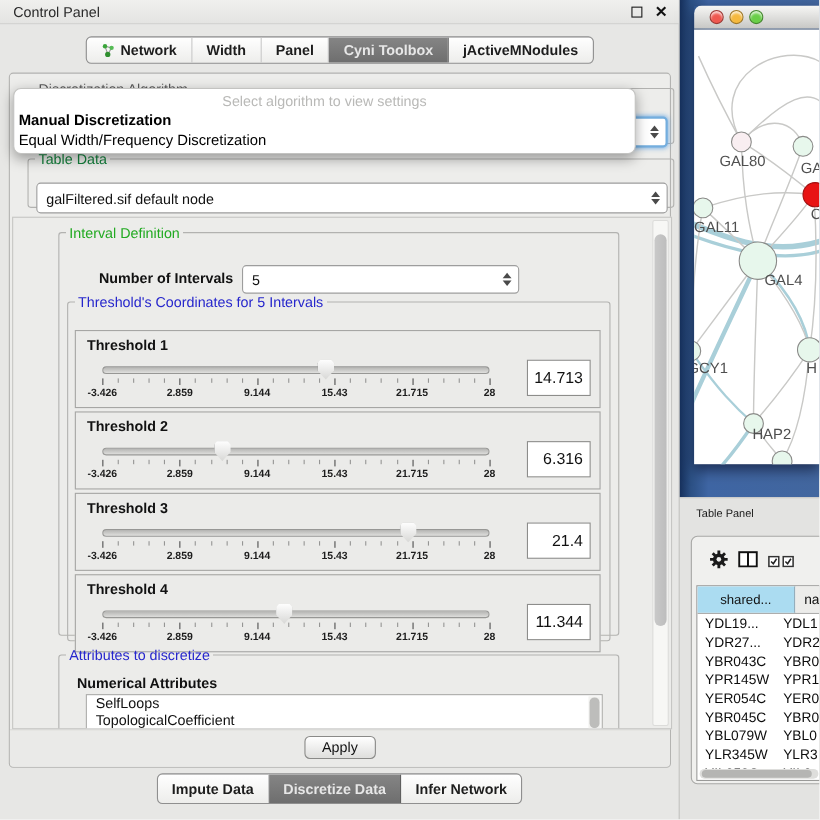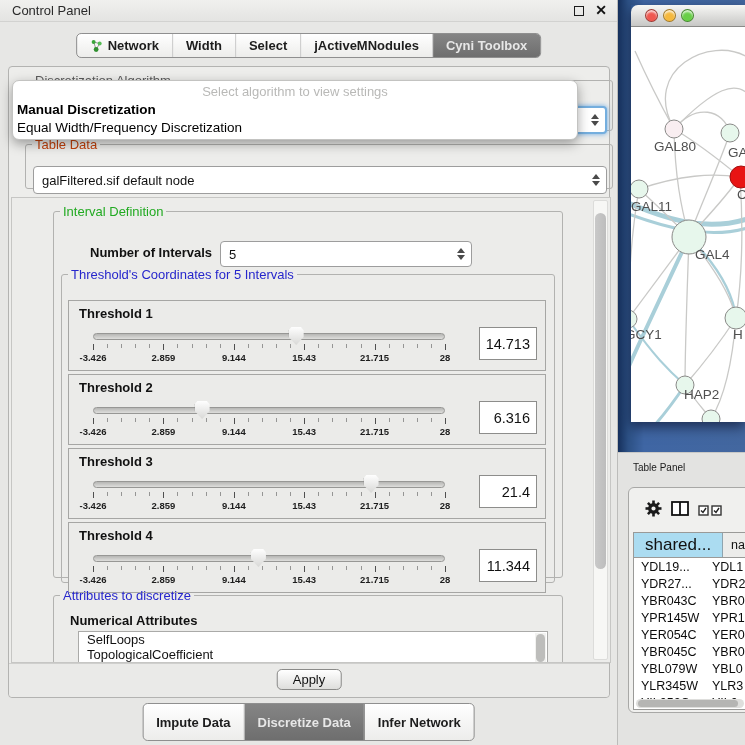--- a/index.html
+++ b/index.html
@@ -8,31 +8,31 @@
 
   
   #control-panel { position:absolute; left:0; top:0; width:618px; height:745px; background:#e7e7e5; border-right:1px solid #bcbcba; }
   .cp-titlebar { position:absolute; left:0; top:0; width:100%; height:22px; background:linear-gradient(#f0f0ee,#e4e4e2); border-bottom:1px solid #d2d2d0; }
   .cp-title { position:absolute; left:12px; top:3px; font-size:13px; color:#2a2a2a; }
   .float-btn { position:absolute; right:33px; top:6px; width:10px; height:10px; border:1.6px solid #1c1c1c; background:transparent; }
   .close-btn { position:absolute; right:10px; top:2px; font-size:14px; font-weight:bold; color:#111; }
 
   .tabbar { position:absolute; display:flex; align-items:stretch; height:25px; background:linear-gradient(#ffffff,#ededeb); border:1px solid #8f8f8f; border-radius:5px; overflow:hidden; }
   #top-tabs { left:50%; top:33px; transform:translateX(-50%); }
-  #bottom-tabs { left:50%; top:703px; transform:translateX(-50%); height:38px; }
+  #bottom-tabs { left:50%; top:703px; transform:translateX(-50%); height:28px; }
   .tab { display:flex; align-items:center; gap:5px; padding:0 13px; font-size:13px; font-weight:bold; color:#1d1d1d; border-right:1px solid #c9c9c9; white-space:nowrap; }
   .tab:last-child { border-right:none; }
   .tab.selected { background:linear-gradient(var(--seltab-light,#858585),var(--seltab,#6e6e6e)); color:#e7e7e7; border-right-color:#5e5e5e; }
 
   .cp-outer { position:absolute; left:8px; top:66px; width:602px; height:632px; background:#ededeb; border:1px solid #b3b3b1; border-radius:4px; }
 
   fieldset.grp { position:absolute; border:1px solid #b2b2b0; border-radius:3px; background:transparent; }
   fieldset.grp legend { margin-left:6px; padding:0 3px; font-size:13px; }
   .grp-disc legend { color:#5a5a5a; }
-  .grp-table legend { color:#c2410c; }
+  .grp-table legend { color:#15803d; }
   .grp-interval legend { color:var(--green,#22aa22); }
   .grp-thresh legend, .grp-attrs legend { color:var(--blue,#2626cc); }
 
   .combo { position:absolute; background:#fff; border:1px solid #9d9d9d; border-radius:4px; font-size:13px; color:#111; display:flex; align-items:center; padding:0 24px 0 8px; }
   .combo.focused { border:2px solid #74aede; box-shadow:0 0 5px rgba(90,160,225,.9); }
   .stepper { position:absolute; right:6px; top:50%; transform:translateY(-50%); display:flex; flex-direction:column; gap:2px; }
   .arr-up { width:0;height:0;border-left:4px solid transparent;border-right:4px solid transparent;border-bottom:5px solid #4a4a4a; }
   .arr-dn { width:0;height:0;border-left:4px solid transparent;border-right:4px solid transparent;border-top:5px solid #4a4a4a; }
 
   .scrollpane { position:absolute; left:9px; top:130px; width:584px; height:466px; background:#ececea; border:1px solid #c6c6c4; overflow:hidden; }
@@ -90,21 +90,21 @@
   .table-panel { position:absolute; left:0; top:452px; width:127px; height:293px; background:#e3e3e1; border-top:1px solid #c9c9c7; }
   .tp-title { position:absolute; left:15px; top:9px; font-size:10px; color:#1a1a1a; }
   .tp-inner { position:absolute; left:10px; top:34px; width:120px; height:226px; background:#f0f0ee; border:1px solid #a8a8a6; border-radius:6px 0 0 6px; }
   .tp-toolbar { position:absolute; left:0; top:0; width:100%; height:42px; }
   .gear-icon { position:absolute; left:15px; top:11px; }
   .cols-icon { position:absolute; left:42px; top:13px; }
   .cb-icon { position:absolute; top:17px; }
   .cb-icon.one { left:69px; } .cb-icon.two { left:82px; }
   .tp-table { position:absolute; left:4px; top:44px; width:113px; height:178px; border:1px solid #9a9a98; background:#fff; overflow:hidden; }
   .thead { position:absolute; left:0; top:0; width:100%; height:25px; display:flex; border-bottom:1px solid #9a9a98; }
-  .thcell1 { width:96px; background:var(--hdrblue,#abdcf1); border-right:1px solid #8fa4ae; font-size:17px; color:#111; display:flex; align-items:center; justify-content:center; }
+  .thcell1 { width:96px; background:var(--hdrblue,#abdcf1); border-right:1px solid #8fa4ae; font-size:12px; color:#111; display:flex; align-items:center; justify-content:center; }
   .thcell2 { flex:1; background:#ececea; font-size:12.5px; color:#111; display:flex; align-items:center; padding-left:8px; }
   .trows { position:absolute; left:0; top:25px; width:100%; height:141px; overflow:hidden; }
   .trow { display:flex; height:17px; align-items:center; font-size:12.5px; color:#0c0c0c; }
   .trow .c1 { width:72px; padding-left:7px; overflow:hidden; white-space:nowrap; }
   .trow .c2 { flex:1; padding-left:6px; overflow:hidden; white-space:nowrap; }
   .hscroll { position:absolute; left:2px; top:166px; width:108px; height:9px; background:#dededc; border-radius:5px; }
   .hscroll .thumb { position:absolute; left:2px; top:1px; width:100px; height:7px; background:#b5b5b3; border-radius:4px; }
 </style>
 </head>
 <body>
@@ -127,27 +127,27 @@
             <circle cx="3.5" cy="3" r="2" fill="#3aa53a"></circle>
             <circle cx="9.5" cy="4.5" r="2" fill="#55bb55"></circle>
             <circle cx="6" cy="10.5" r="2.4" fill="#2f8f2f"></circle>
           </svg>
           <span>Network</span>
         </div>
         <div class="tab">
           <span>Width</span>
         </div>
         <div class="tab">
-          <span>Select</span>
+          <span>Panel</span>
+        </div>
+        <div class="tab selected">
+          <span>Cyni Toolbox</span>
         </div>
         <div class="tab">
           <span>jActiveMNodules</span>
-        </div>
-        <div class="tab selected">
-          <span>Cyni Toolbox</span>
         </div>
       </div>
 
     <div class="cp-outer">
 
       <fieldset class="grp grp-disc" style="left:16px; top:6px; width:588px; height:58px;">
         <legend>Discretization Algorithm</legend>
         <div class="combo focused" style="left:7px; top:18px; width:574px; height:28px;">
           <span></span>
           <span class="stepper">

